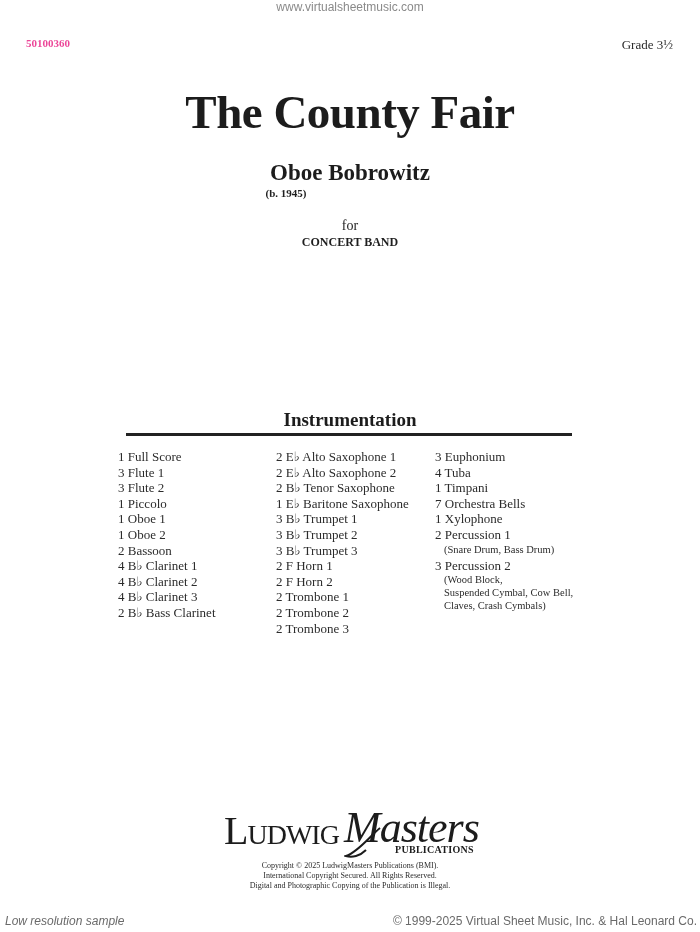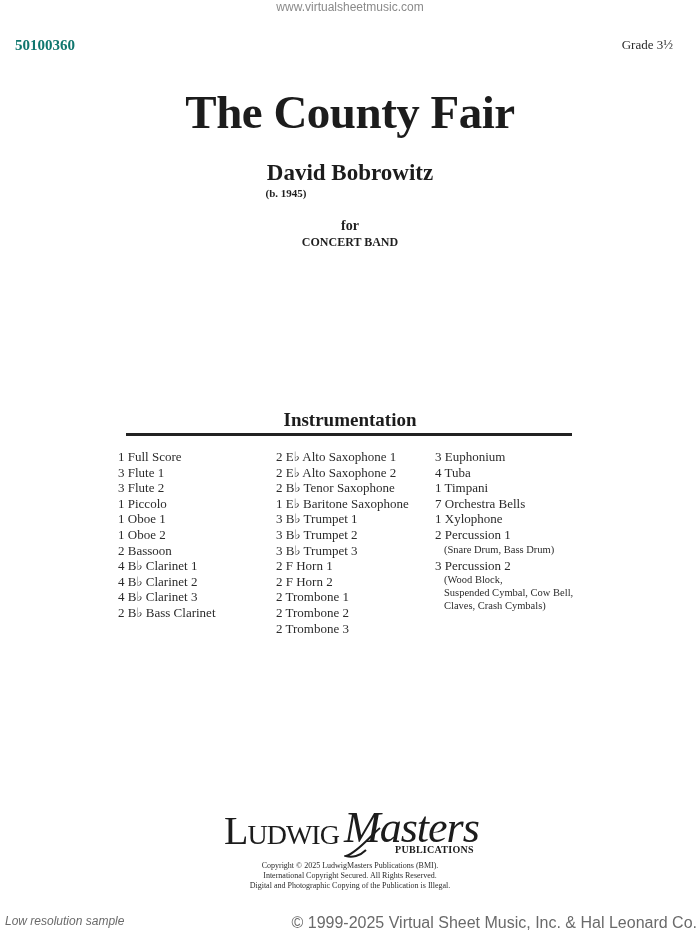--- a/index.html
+++ b/index.html
@@ -6,29 +6,29 @@
     body {
       width: 700px; height: 932px; background: #ffffff; position: relative; overflow: hidden;
       font-family: "Liberation Serif", "DejaVu Serif", serif; color: #1f1f1f;
     }
     .abs { position: absolute; }
     .watermark-top {
       left: 0; width: 700px; top: 0; text-align: center;
       font-family: "Liberation Sans", "DejaVu Sans", sans-serif;
       font-size: 12px; color: #8a8a8a; line-height: 14px;
     }
-    .catalog { left: 15px; top: 37px; font-size: 15px; font-weight: bold; color: #0f766e; }
+    .catalog { left: 26px; top: 37px; font-size: 11px; font-weight: bold; color: #ec4899; }
     .grade { right: 27px; top: 37px; font-size: 13px; color: #2a2a2a; }
     .title {
       left: 0; width: 700px; top: 84px; text-align: center;
       font-size: 47px; font-weight: bold; letter-spacing: -0.5px; color: #1c1c1c; line-height: 56px;
     }
     .composer { left: 0; width: 700px; top: 160px; text-align: center; font-size: 23px; font-weight: bold; line-height: 26px; color: #1c1c1c; }
     .birth { left: 0; width: 572px; top: 186px; text-align: center; font-size: 11px; font-weight: bold; line-height: 14px; }
-    .for { left: 0; width: 700px; top: 218px; text-align: center; font-size: 14px; font-weight: bold; line-height: 16px; }
+    .for { left: 0; width: 700px; top: 218px; text-align: center; font-size: 14px; font-weight: normal; line-height: 16px; }
     .ensemble { left: 0; width: 700px; top: 234px; text-align: center; font-size: 12px; font-weight: bold; line-height: 17px; }
     .instr-heading { left: 0; width: 700px; top: 408px; text-align: center; font-size: 19px; font-weight: bold; line-height: 24px; color: #1c1c1c; font-family: Liberation Serif, serif; }
     .rule { left: 126px; width: 446px; top: 433px; height: 3px; background: #222222; }
     .col { top: 449px; font-size: 13px; line-height: 15.6px; color: #2b2b2b; }
     .col-1 { left: 118px; }
     .col-2 { left: 276px; }
     .col-3 { left: 435px; }
     .col .item { white-space: nowrap; }
     .col .sub { font-size: 10.5px; line-height: 13px; padding-left: 9px; white-space: nowrap; }
     .col .sub-block { margin-bottom: 2px; }
@@ -47,33 +47,33 @@
     .logo svg { position: absolute; left: 120px; top: 20px; }
     .copyright {
       left: 0; width: 700px; top: 861px; text-align: center; font-size: 8px; line-height: 10px; color: #2b2b2b;
     }
     .footer-left {
       left: 5px; top: 914px; font-family: "Liberation Sans", "DejaVu Sans", sans-serif; font-style: italic;
       font-size: 12px; color: #6a6a6a;
     }
     .footer-right {
       right: 3px; top: 914px; font-family: "Liberation Sans", "DejaVu Sans", sans-serif;
-      font-size: 16px; color: #6a6a6a; text-align: center;
+      font-size: 12px; color: #6a6a6a; text-align: center;
     }
   </style>
 </head>
 <body>
 
 <div class="abs watermark-top">www.virtualsheetmusic.com</div>
 
 <div class="abs catalog">50100360</div>
 <div class="abs grade">Grade 3½</div>
 
 <div class="abs title">The County Fair</div>
-<div class="abs composer">David Bobrowitz</div>
+<div class="abs composer">Oboe Bobrowitz</div>
 <div class="abs birth">(b. 1945)</div>
 <div class="abs for">for</div>
 <div class="abs ensemble">CONCERT BAND</div>
 
 <div class="abs instr-heading">Instrumentation</div>
 <div class="abs rule"></div>
 
 <div class="abs col col-1">
     <div class="item">1 Full Score</div>
     <div class="item">3 Flute 1</div>

